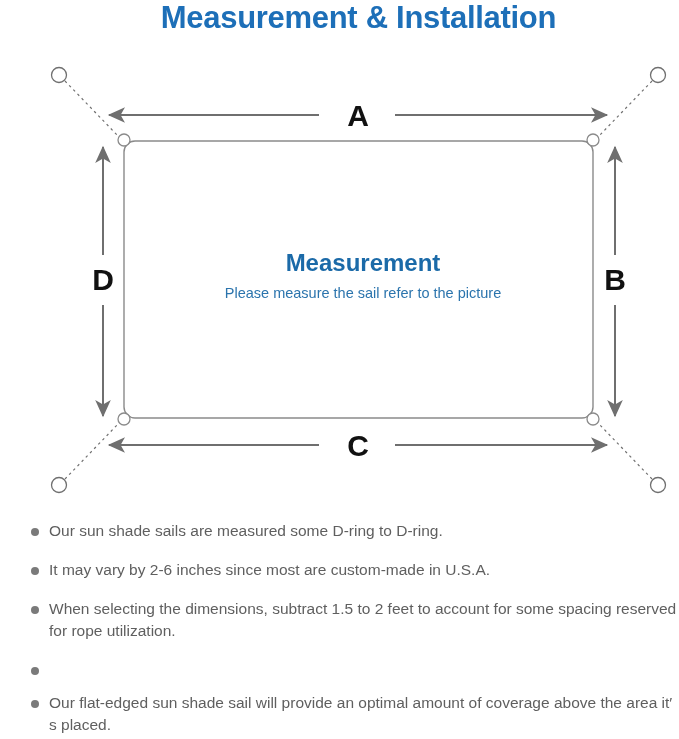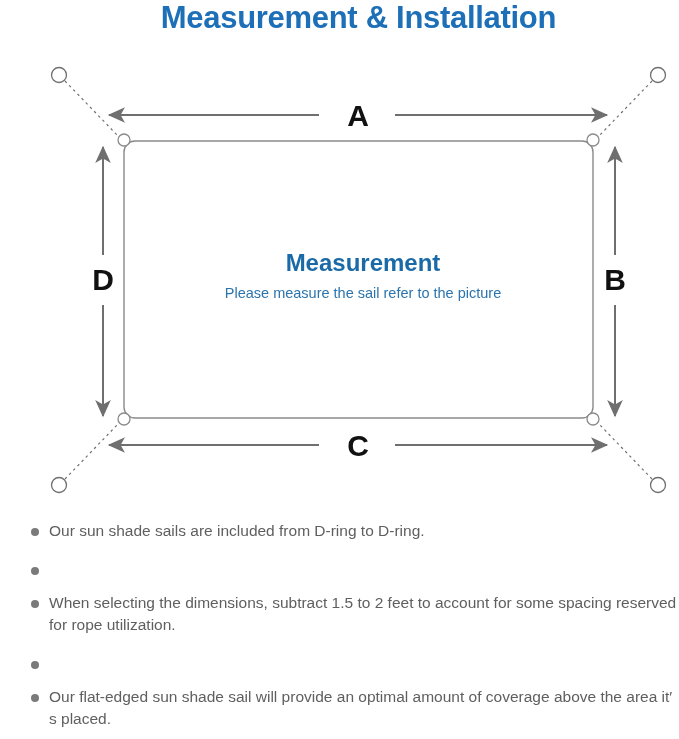--- a/index.html
+++ b/index.html
@@ -137,24 +137,25 @@
     </g>
     <text class="dim-label" x="596" y="250" text-anchor="middle">B</text>
 
     <text class="center-head" x="344" y="231" text-anchor="middle">Measurement</text>
     <text class="center-sub" x="344" y="258" text-anchor="middle">Please measure the sail refer to the picture</text>
   </svg>
 
   <div class="bullets">
     <div class="bullet-row">
       <div class="bullet-dot"></div>
-      <div class="bullet-text">Our sun shade sails are included from D-ring to D-ring.</div>
+      <div class="bullet-text">Our sun shade sails are measured some D-ring to D-ring.</div>
     </div>
     <div class="bullet-row">
       <div class="bullet-dot"></div>
+      <div class="bullet-text">It may vary by 2-6 inches since most are custom-made in U.S.A.</div>
     </div>
     <div class="bullet-row">
       <div class="bullet-dot"></div>
       <div class="bullet-text">When selecting the dimensions, subtract 1.5 to 2 feet to account for some spacing reserved for rope utilization.</div>
     </div>
     <div class="bullet-row">
       <div class="bullet-dot"></div>
     </div>
     <div class="bullet-row">
       <div class="bullet-dot"></div>

